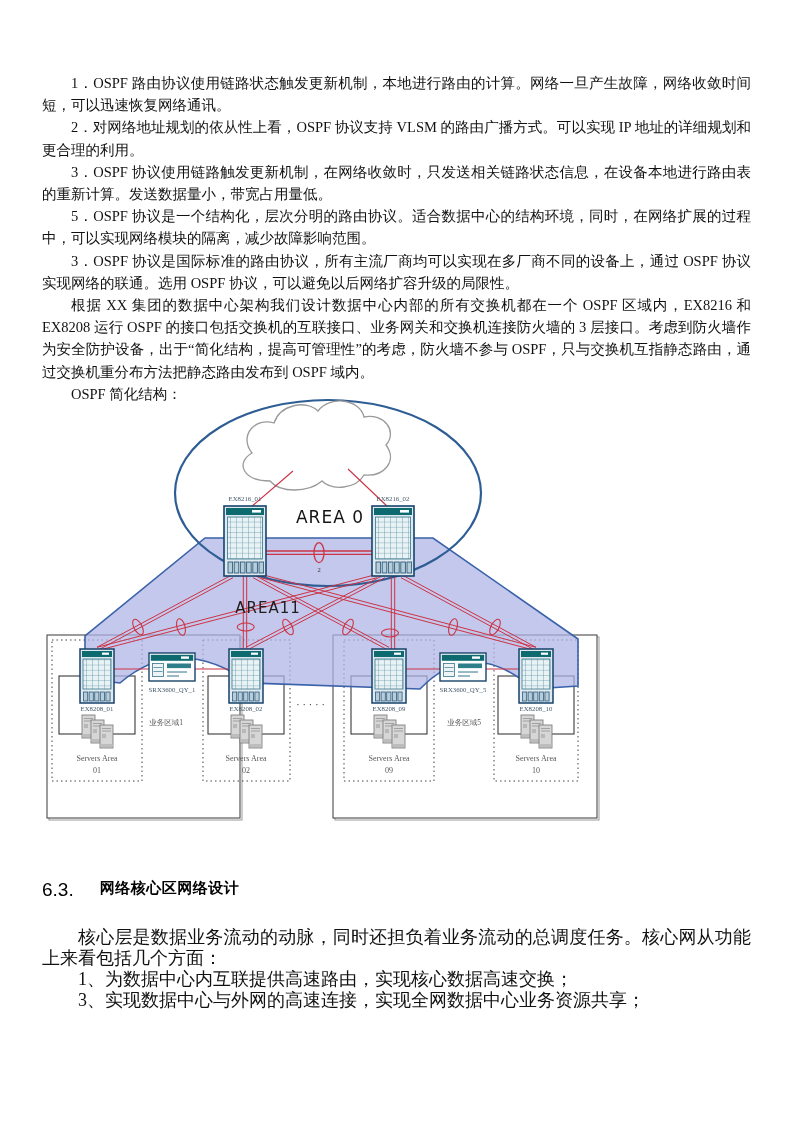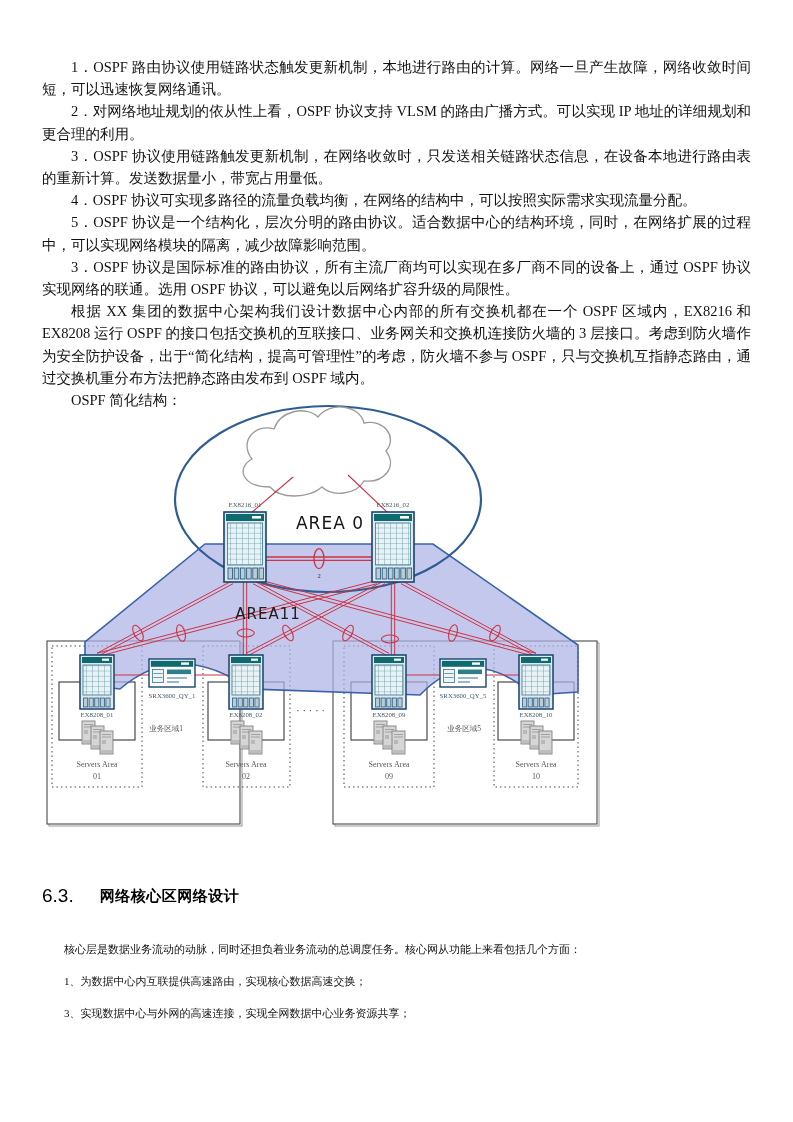--- a/index.html
+++ b/index.html
@@ -1,55 +1,54 @@
 <!DOCTYPE html>
 <html><head>
 <meta charset="utf-8">
 <style>
   html,body{margin:0;padding:0;background:#ffffff;}
   .page{
-    width:793px;height:1067px;margin:0 auto;background:#ffffff;
+    width:793px;height:1067px;margin:16px auto;background:#ffffff;
     box-sizing:border-box;padding:56px 42px 0 42px;overflow:hidden;
     font-family:"Liberation Serif","DejaVu Serif",serif;color:#1a1a1a;
   }
   .body-text p{
     margin:0;font-size:14.5px;line-height:22.2px;text-align:justify;
     text-indent:2em;color:#111;
   }
   .diagram-wrap{margin-top:-12px;position:relative;}
   svg text{font-family:"Liberation Serif","DejaVu Serif",serif;}
   .dev-label{font-size:6.8px;fill:#44596b;}
   .srv-label{font-size:8px;fill:#595959;}
   .zone-label{font-size:7.5px;fill:#555555;}
   .area0-label{font-size:17px;fill:#141414;letter-spacing:1px;font-family:"DejaVu Sans",sans-serif;}
   .area11-label{font-size:15px;fill:#1e1e1e;letter-spacing:1px;font-family:"DejaVu Sans",sans-serif;}
   .tiny-label{font-size:6.5px;fill:#333;}
   .dots-label{font-size:10px;fill:#222;letter-spacing:3px;}
   .section-head{
-    display:flex;align-items:center;margin-top:30px;
+    display:flex;align-items:flex-start;margin-top:30px;
     font-family:"Liberation Sans","DejaVu Sans",sans-serif;
   }
   .section-num{font-size:19px;color:#000;font-weight:400;}
   .section-title{font-size:15px;font-weight:bold;color:#000;margin-left:26px;letter-spacing:0.5px;}
   .bottom-text{margin-top:26px;}
   .bottom-text p{
-    margin:0;font-size:11px;line-height:32px;text-align:justify;
+    margin:0;font-size:18px;line-height:21px;text-align:justify;
     text-indent:2em;color:#111;
   }
 </style>
 </head>
 <body>
 
 <div class="page">
 
   <div class="body-text">
     <p>1．OSPF 路由协议使用链路状态触发更新机制，本地进行路由的计算。网络一旦产生故障，网络收敛时间短，可以迅速恢复网络通讯。</p>
     <p>2．对网络地址规划的依从性上看，OSPF 协议支持 VLSM 的路由广播方式。可以实现 IP 地址的详细规划和更合理的利用。</p>
     <p>3．OSPF 协议使用链路触发更新机制，在网络收敛时，只发送相关链路状态信息，在设备本地进行路由表的重新计算。发送数据量小，带宽占用量低。</p>
-    <p>4．OSPF 协议可实现多路径的流量负载均衡，在网络的结构中，可以按照实际需求实现流量分配。</p>
     <p>5．OSPF 协议是一个结构化，层次分明的路由协议。适合数据中心的结构环境，同时，在网络扩展的过程中，可以实现网络模块的隔离，减少故障影响范围。</p>
     <p>3．OSPF 协议是国际标准的路由协议，所有主流厂商均可以实现在多厂商不同的设备上，通过 OSPF 协议实现网络的联通。选用 OSPF 协议，可以避免以后网络扩容升级的局限性。</p>
     <p>根据 XX 集团的数据中心架构我们设计数据中心内部的所有交换机都在一个 OSPF 区域内，EX8216 和 EX8208 运行 OSPF 的接口包括交换机的互联接口、业务网关和交换机连接防火墙的 3 层接口。考虑到防火墙作为安全防护设备，出于“简化结构，提高可管理性”的考虑，防火墙不参与 OSPF，只与交换机互指静态路由，通过交换机重分布方法把静态路由发布到 OSPF 域内。</p>
     <p>OSPF 简化结构：</p>
   </div>
 
   <div class="diagram-wrap">
   <svg width="709" height="452" viewBox="42 0 709 452">
     <defs>
       <pattern id="swgrid" width="6" height="5.2" patternUnits="userSpaceOnUse">

